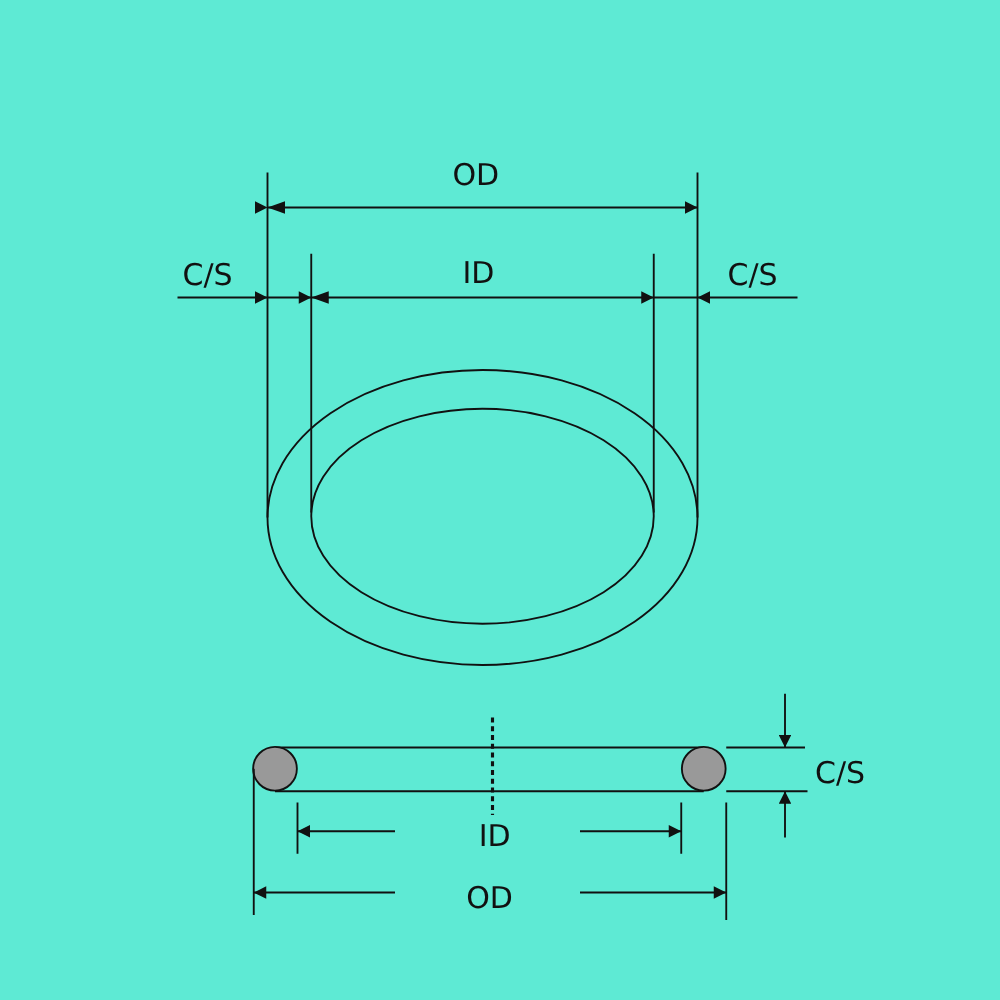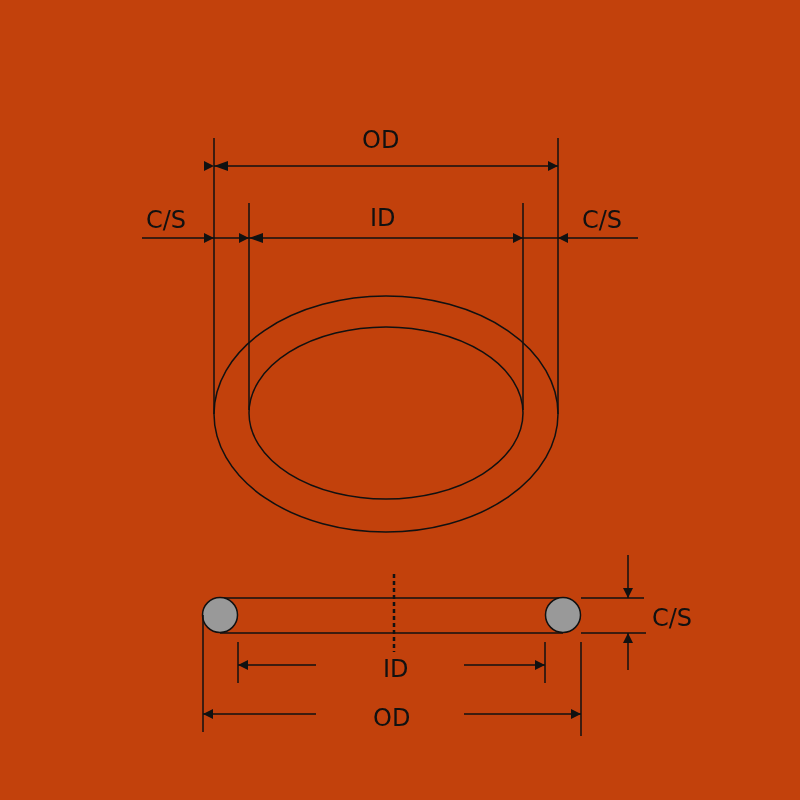--- a/index.html
+++ b/index.html
@@ -1,16 +1,16 @@
 <!DOCTYPE html>
 <html><head>
 <meta charset="utf-8">
 <style>
 html,body{margin:0;padding:0;background:#fff;}
-#stage{position:relative;width:800px;height:800px;background:#c2410c;}
+#stage{position:relative;width:800px;height:800px;background:#5eead4;}
 svg{position:absolute;left:0;top:0;}
 .lbl{font-family:"DejaVu Sans",sans-serif;font-size:24px;fill:#111;}
 </style>
 </head>
 <body>
 
 <div id="stage">
 <svg width="800" height="800" viewBox="0 0 800 800">
   <defs>
     <marker id="ah" viewBox="0 0 10 10" refX="10" refY="5" markerWidth="12" markerHeight="10" markerUnits="userSpaceOnUse" orient="auto">

